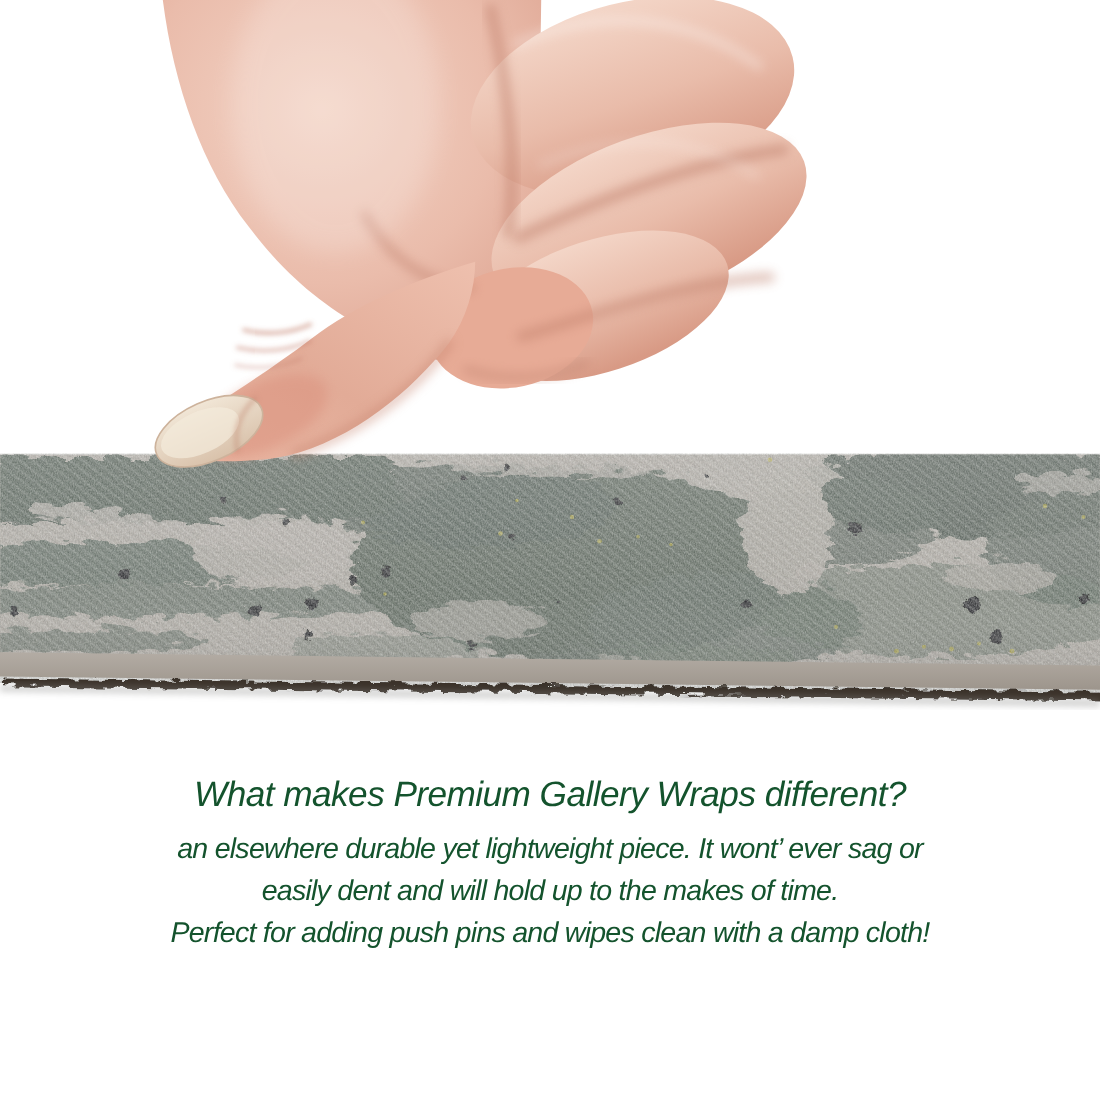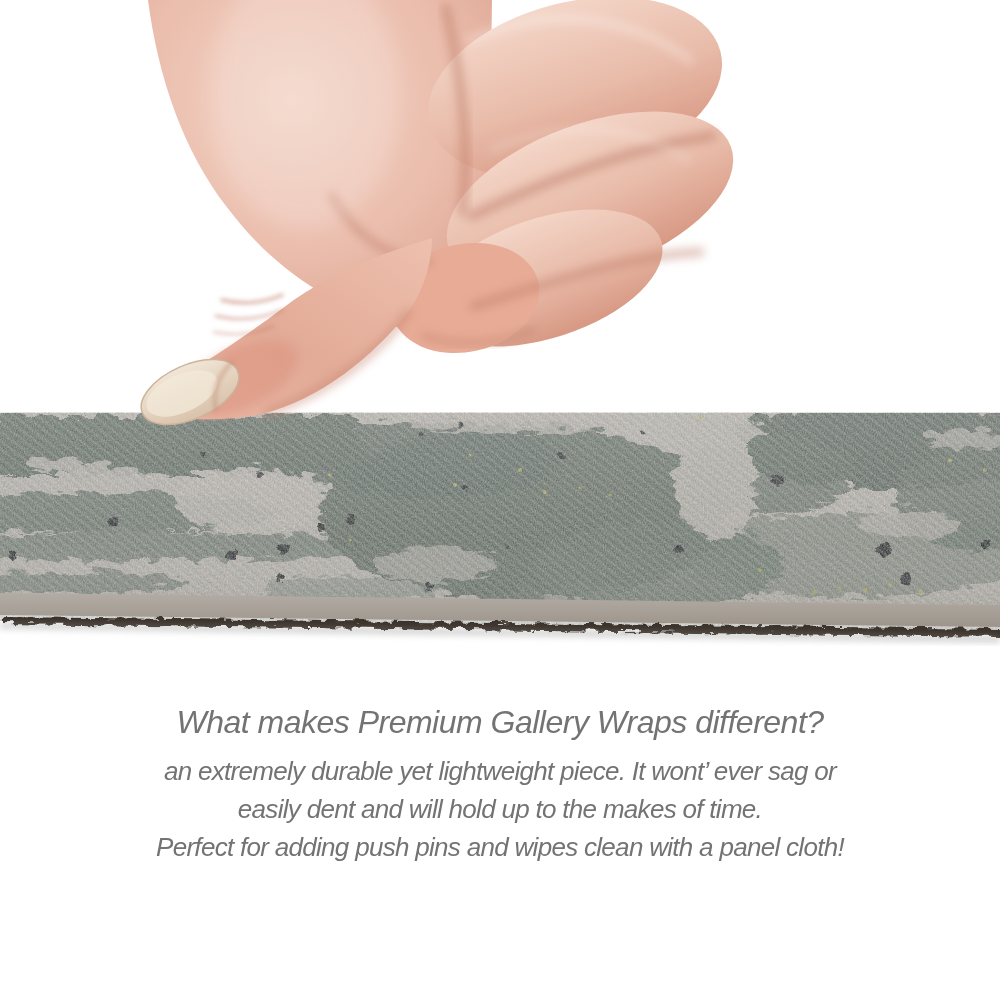--- a/index.html
+++ b/index.html
@@ -6,21 +6,21 @@
   .stage{
     position:relative;width:1000px;height:1000px;background:#ffffff;
     overflow:hidden;font-family:"Liberation Sans","DejaVu Sans",sans-serif;
   }
   .photo{position:absolute;inset:0;}
   .photo svg{position:absolute;left:0;display:block;}
   #canvas-svg{top:400px;z-index:1;}
   #hand-svg{top:0;z-index:2;}
   .info{
     position:absolute;top:700px;left:0;width:1000px;z-index:3;
-    text-align:center;color:#737373;font-style:italic;
+    text-align:center;color:#14532d;font-style:italic;
   }
   .info h1{
     margin:0 0 8px 0;font-weight:normal;font-size:32px;line-height:44px;
     letter-spacing:-0.5px;white-space:nowrap;
   }
   .info p{
     margin:0;font-size:26px;line-height:38px;letter-spacing:-0.7px;
     white-space:nowrap;
   }
 </style>
@@ -231,17 +231,17 @@
       <g transform="rotate(-24 190 392)">
         <ellipse cx="190" cy="392" rx="52" ry="27" fill="url(#gNail)" stroke="#cdb39c" stroke-width="1.5"></ellipse>
         <ellipse cx="182" cy="390" rx="38" ry="19" fill="#f4ebdc" opacity="0.7"></ellipse>
       </g>
       <path d="M232,362 C218,376 212,392 216,410" fill="none" stroke="#c28a74" stroke-width="4" opacity="0.5" stroke-linecap="round" filter="url(#hsoft2)"></path>
     </svg>
   </div>
 
   <section class="info">
     <h1>What makes Premium Gallery Wraps different?</h1>
-    <p>an extremely durable yet lightweight piece. It wont’ ever sag or</p>
+    <p>an elsewhere durable yet lightweight piece. It wont’ ever sag or</p>
     <p>easily dent and will hold up to the makes of time.</p>
-    <p>Perfect for adding push pins and wipes clean with a panel cloth!</p>
+    <p>Perfect for adding push pins and wipes clean with a damp cloth!</p>
   </section>
 </div>
 
 </body></html>

